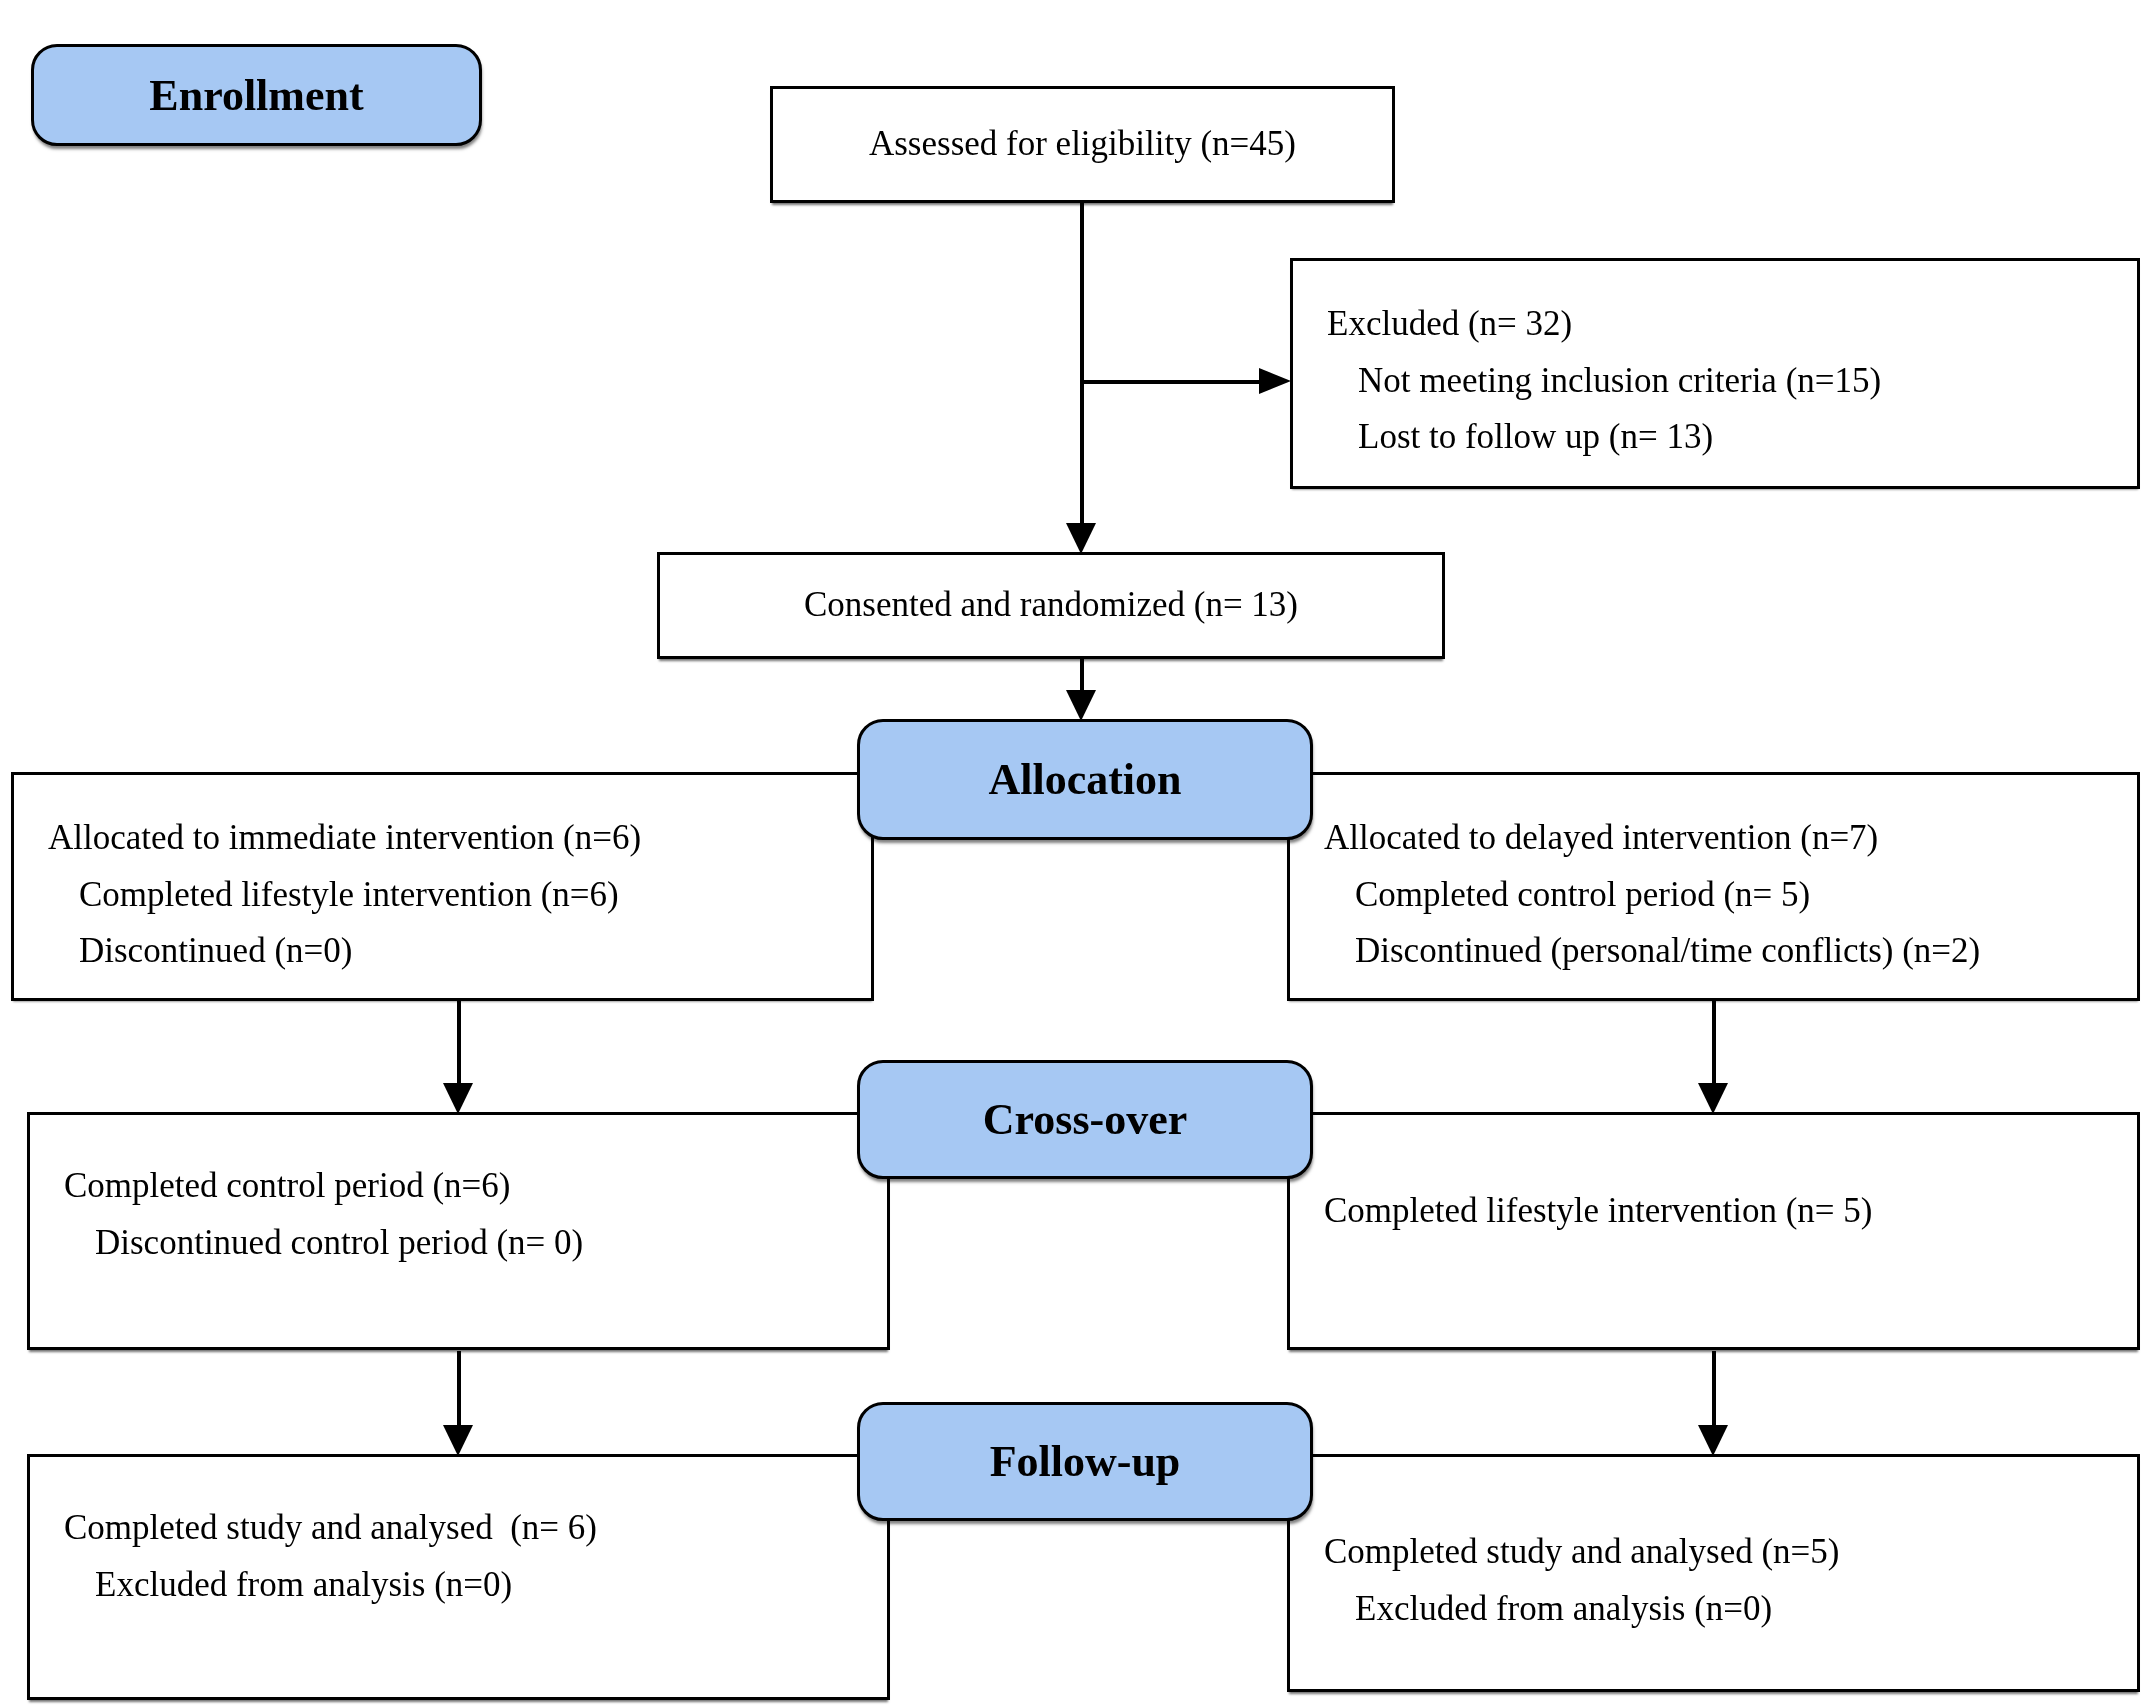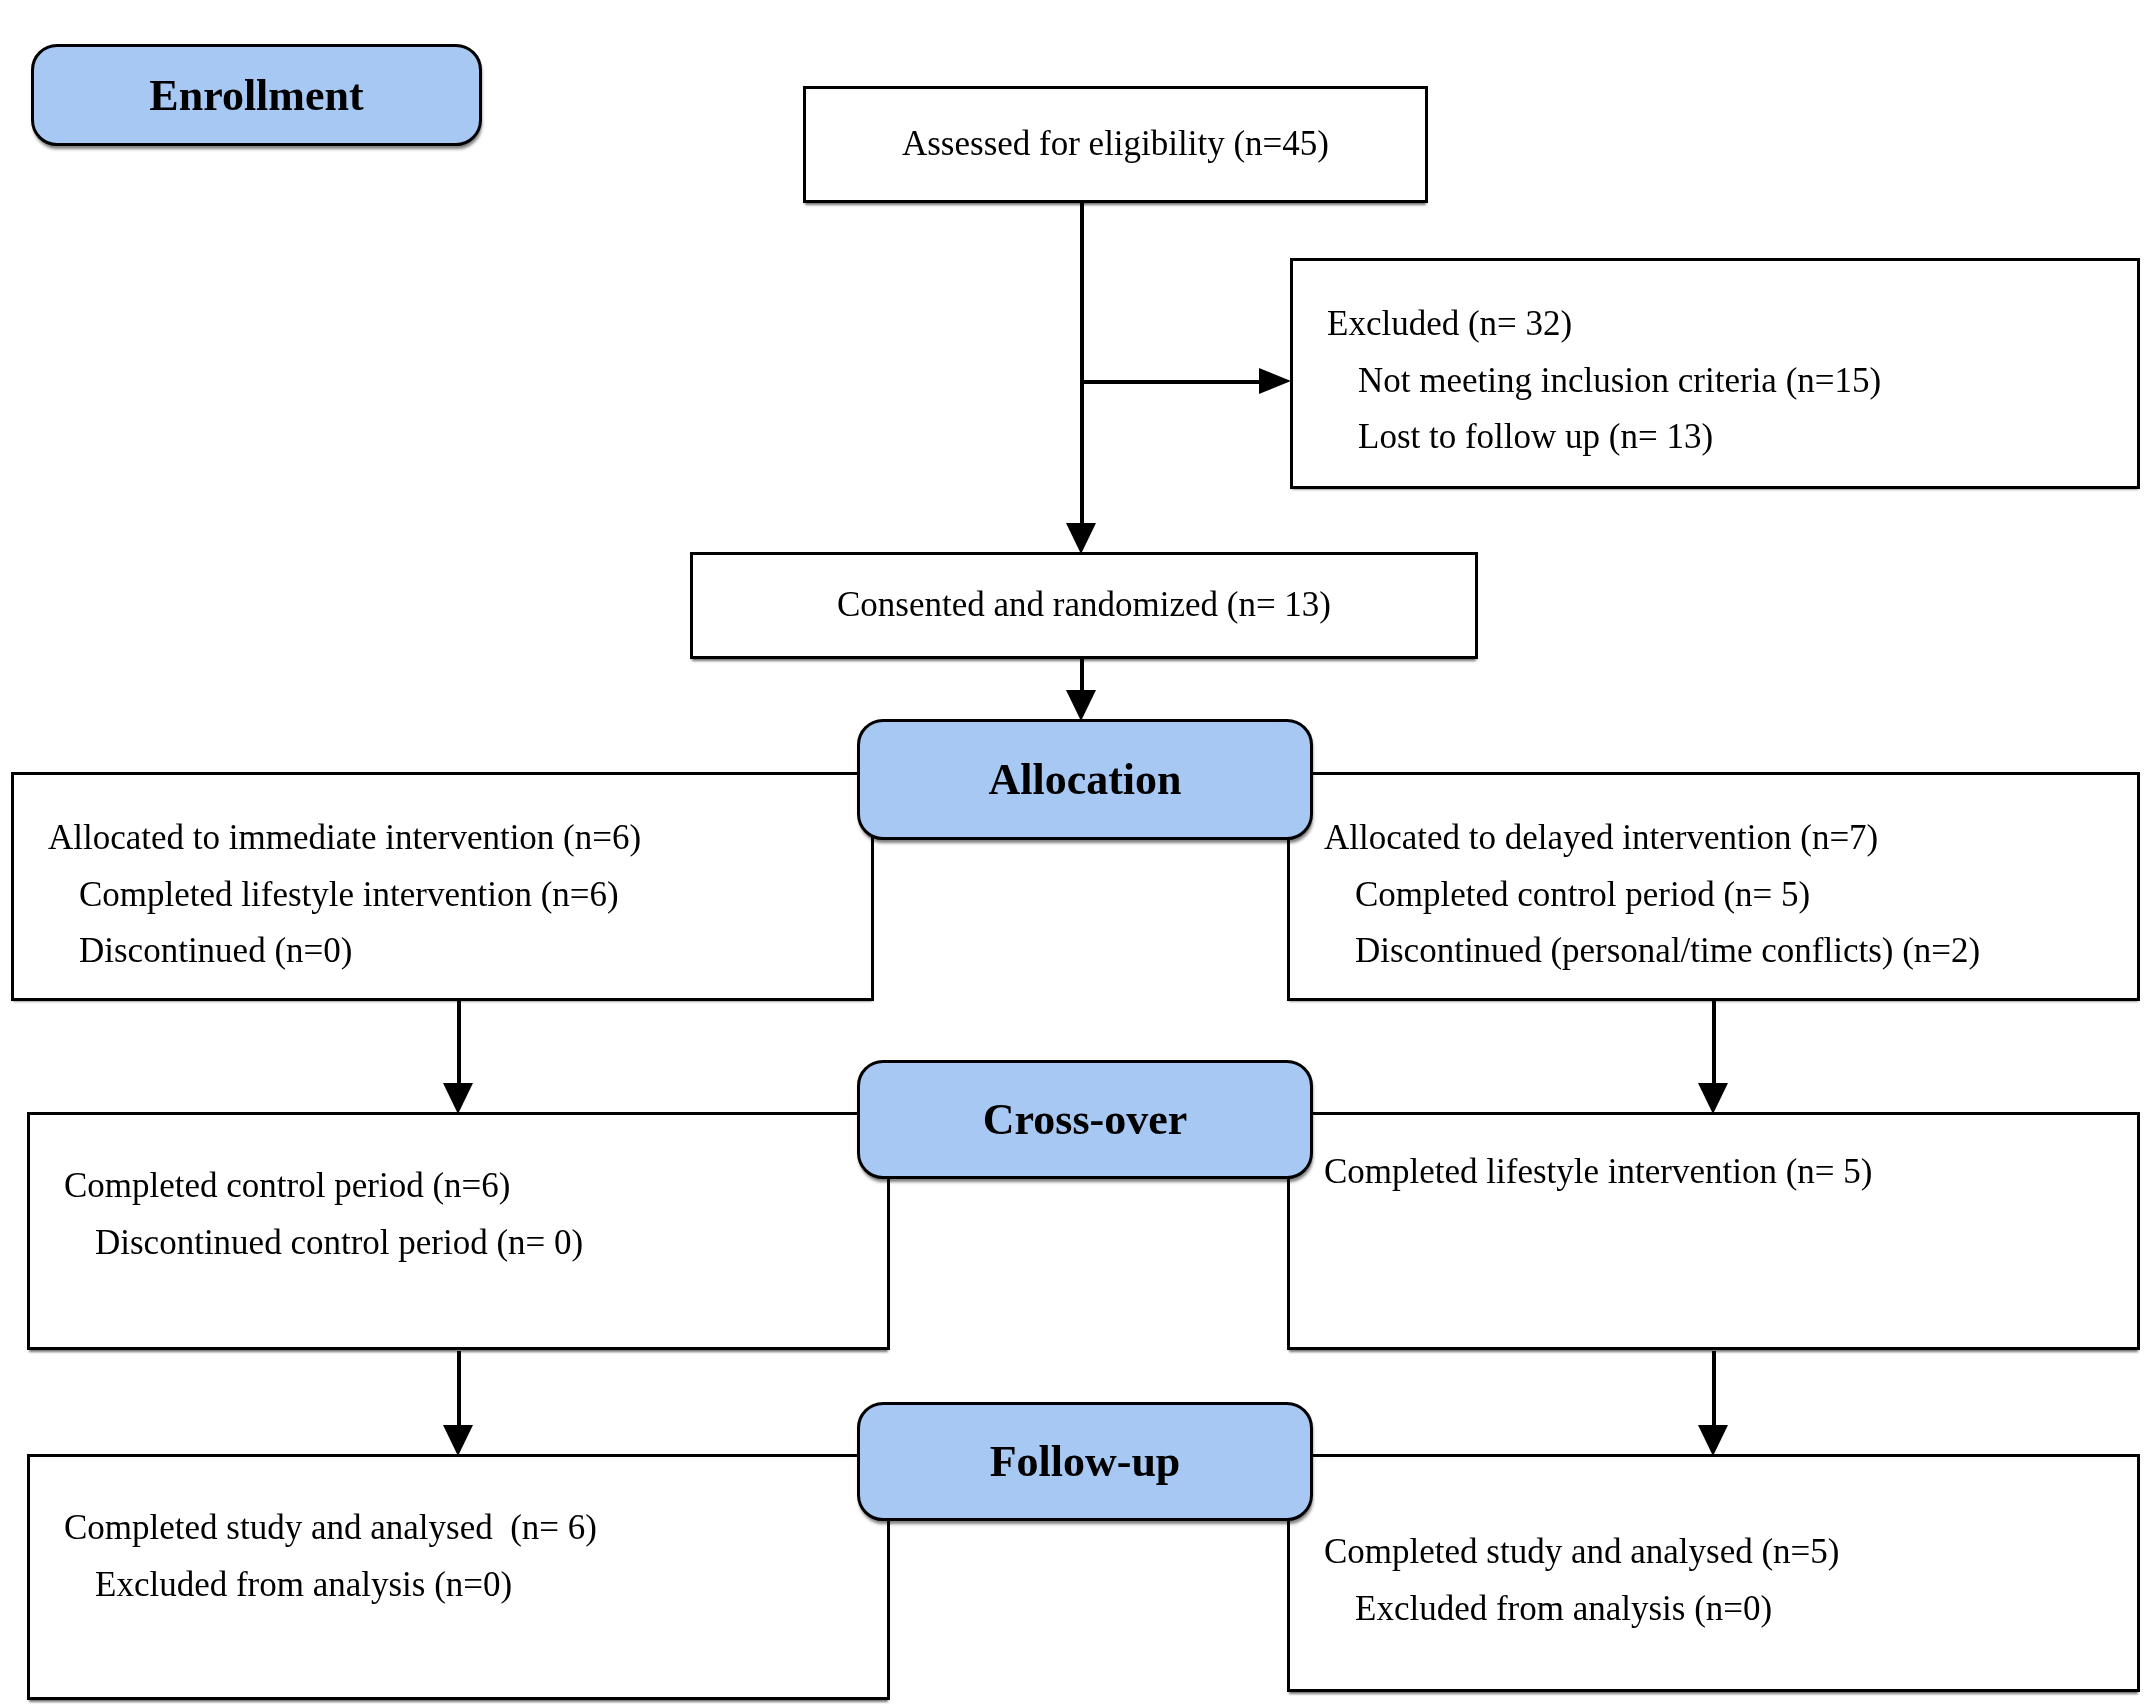--- a/index.html
+++ b/index.html
@@ -29,21 +29,20 @@
     box-shadow: 0 3.8px 2.3px -2.3px rgba(0,0,0,0.55);
     font-size: 35px;
     line-height: 1.62;
     z-index: 2;
   }
   .box.center {
     display: flex;
     align-items: center;
     justify-content: center;
     text-align: center;
-    margin-left: 33px;
   }
   .box.lines {
     padding: 35px 23px 0 34px;
   }
   .line {
     white-space: pre;
   }
   .indent {
     margin-left: 31px;
   }
@@ -96,21 +95,21 @@
   
   #pill-enrollment { left: 31px;   top: 44px;   width: 451px;  height: 102px; }
   #box-assessed    { left: 770px; top: 86px;  width: 625px;  height: 117px; }
   #box-excluded    { left: 1290px; top: 258px;  width: 850px; height: 231px; }
   #box-consented   { left: 657px;  top: 552px;  width: 788px; height: 107px; text-align: right; }
   #pill-allocation { left: 857px; top: 719px;  width: 456px;  height: 121px; }
   #box-alloc-left  { left: 11px;   top: 772px; width: 863px; height: 229px; }
   #box-alloc-right { left: 1287px; top: 772px; width: 853px; height: 229px; }
   #pill-crossover  { left: 857px; top: 1060px; width: 456px;  height: 119px; }
   #box-cross-left  { left: 27px;   top: 1112px; width: 863px; height: 238px; padding-top: 43px; }
-  #box-cross-right { left: 1287px; top: 1112px; width: 853px; height: 238px; padding-top: 29px; }
+  #box-cross-right { left: 1287px; top: 1112px; width: 853px; height: 238px; padding-top: 68px; }
   #pill-followup   { left: 857px; top: 1402px; width: 456px;  height: 119px; }
   #box-follow-left { left: 27px;   top: 1454px; width: 863px; height: 246px; padding-top: 43px; }
   #box-follow-right{ left: 1287px; top: 1454px; width: 853px; height: 238px; padding-top: 67px; }
 
   #conn-assessed-line      { left: 1080px; top: 202px;  height: 324px; }
   #conn-assessed-head      { left: 1066px; top: 523px; }
   #conn-excluded-line      { left: 1080px; top: 380px;  width: 182px; }
   #conn-excluded-head      { left: 1259px; top: 368px; }
   #conn-consented-line     { left: 1080px; top: 659px;  height: 34px; }
   #conn-consented-head     { left: 1066px; top: 690px; }

